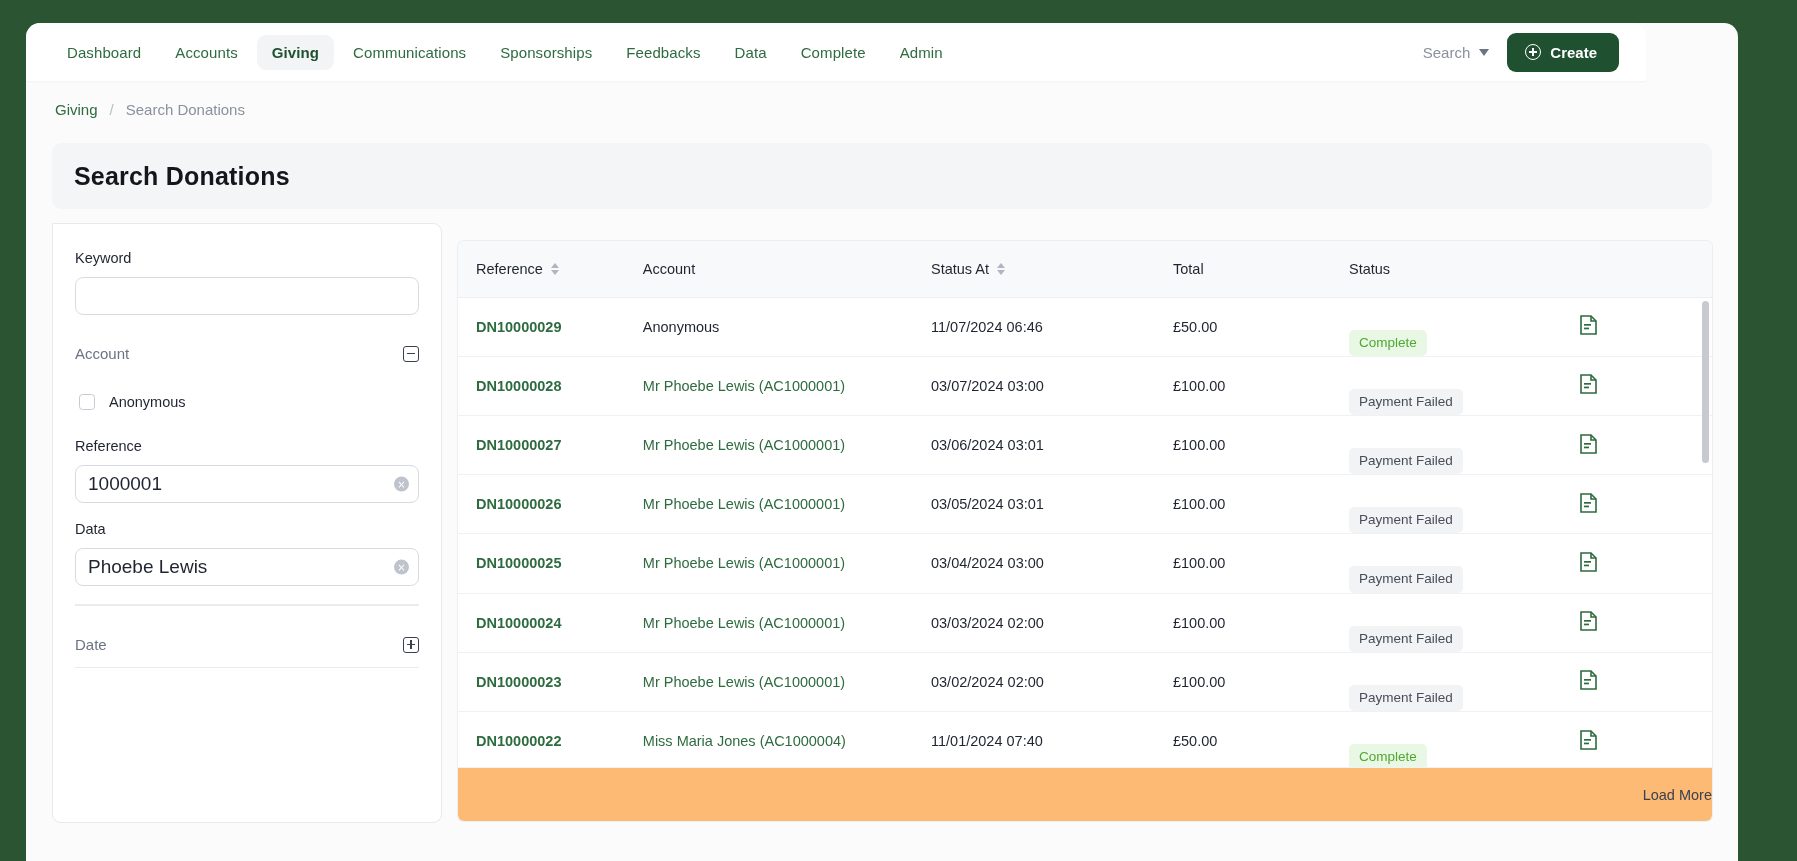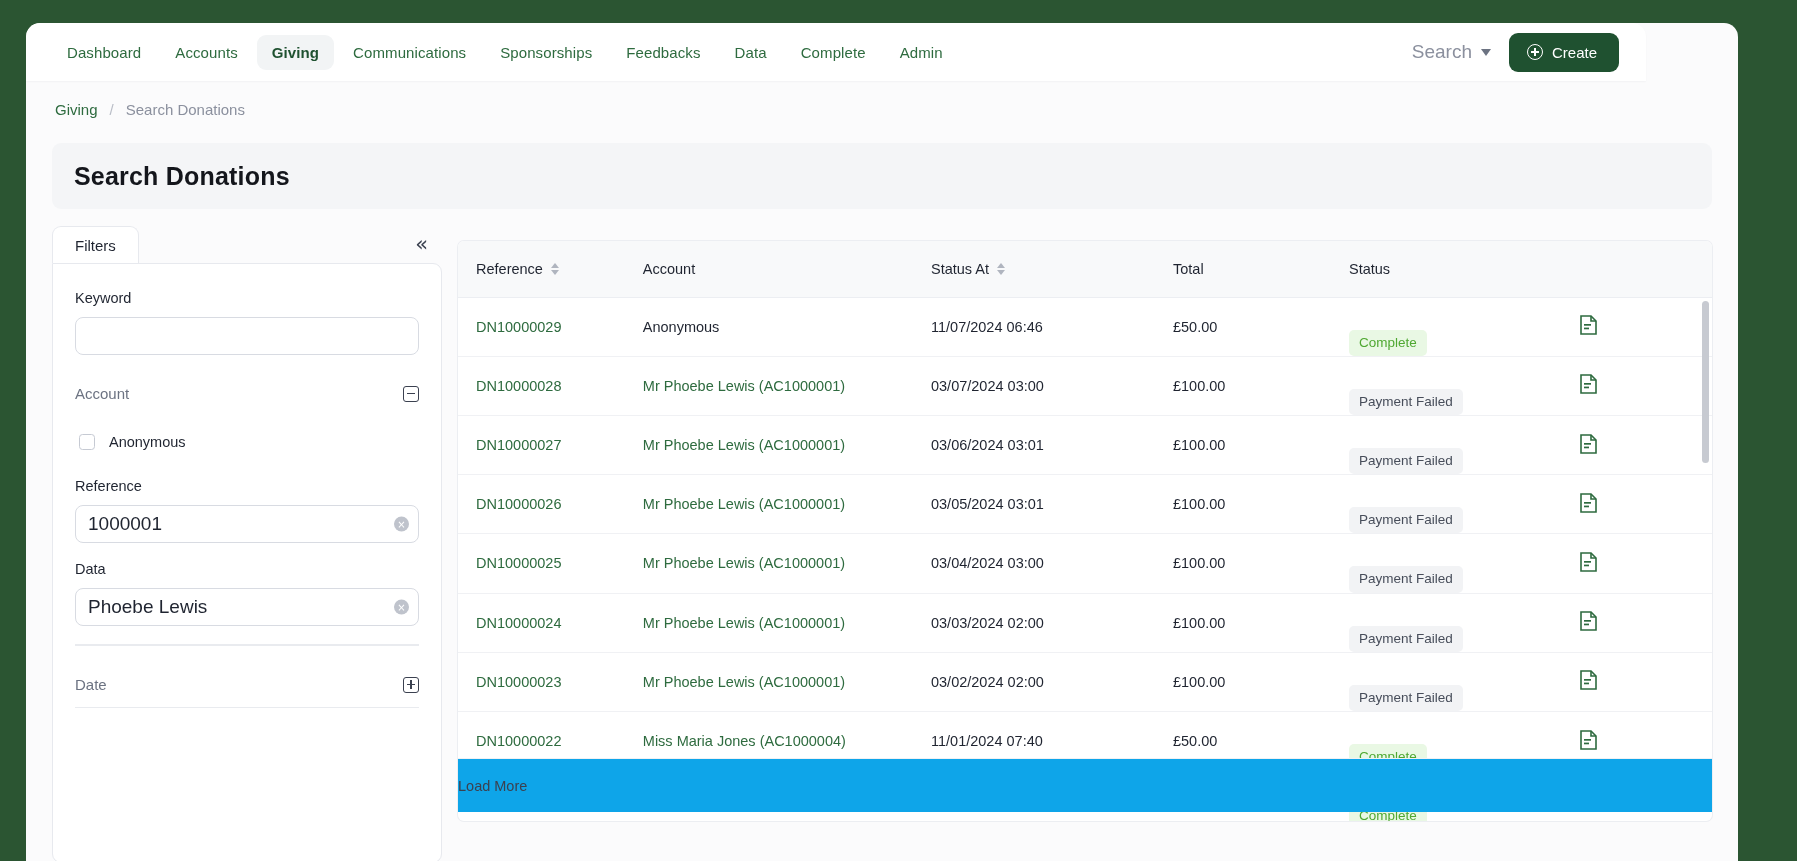--- a/index.html
+++ b/index.html
@@ -48,32 +48,32 @@
   .nav-item.active { background: #f2f4f5; color: #1f5130; font-weight: bold; }
   .nav-right {
     margin-left: auto;
     display: flex;
     align-items: center;
     gap: 18px;
     padding-right: 27px;
   }
   .search-menu {
     display: flex; align-items: center; gap: 9px;
-    color: #8b909e; font-size: 19px; cursor: pointer;
+    color: #8b909e; font-size: 15px; cursor: pointer;
   }
   .caret-down {
     width: 0; height: 0;
     border-left: 5.5px solid transparent;
     border-right: 5.5px solid transparent;
     border-top: 7px solid #6c7382;
   }
   .create-btn {
     display: flex; align-items: center; gap: 9px;
     background: #1f5130; color: #fff;
-    font-size: 15px; font-weight: normal;
+    font-size: 15px; font-weight: bold;
     padding: 11px 22px 11px 18px;
     border-radius: 9px; border: none;
     cursor: pointer;
     font-family: "Liberation Sans", sans-serif;
   }
   .plus-circle {
     width: 16px; height: 16px; border-radius: 50%;
     border: 1.6px solid #fff;
     position: relative; flex: 0 0 auto;
   }
@@ -204,40 +204,40 @@
   }
   .sort-arrows i.up { border-bottom: 5px solid #b0b5bf; }
   .sort-arrows i.dn { border-top: 5px solid #b0b5bf; }
   .results tbody td {
     font-size: 14.5px;
     padding: 0; height: 58px;
     border-bottom: 1px solid #f0f1f4;
     color: #1f2430;
     vertical-align: middle;
   }
-  .col-ref { width: 168px; padding-left: 18px !important; }
+  .col-ref { width: 168px; padding-left: 18px !important; font-weight: bold; }
   .col-acct { width: 262px; }
   .col-date { width: 220px; }
   .col-total { width: 160px; }
   .col-status { width: 210px; }
   .col-act { width: 120px; }
   .link-green { color: #2e6b3f; cursor: pointer; }
   .badge {
     display: inline-block;
     padding: 4px 10px; border-radius: 5px;
     font-size: 13.5px; line-height: 1.35; margin-top: 32px;
   }
   .badge.complete { background: #e9f8e4; color: #4fa832; }
   .badge.failed { background: #f2f3f5; color: #474d5a; }
   .doc-icon { display: inline-block; width: 17px; height: 20px; }
   .load-more-bar {
-    position: absolute; left: 0; bottom: 9px;
+    position: absolute; left: 0; bottom: 0;
     width: 100%; height: 54px;
-    background: #0ea5e9;
-    display: flex; align-items: center; justify-content: flex-start;
+    background: #fdba74;
+    display: flex; align-items: center; justify-content: flex-end;
     border-top: 1px solid #f0f1f4;
   }
   .load-more { font-size: 14.5px; color: #3b4150; cursor: pointer; }
   .tbl-scroll-track {
     position: absolute; right: 3px; top: 58px;
     width: 7px; height: 463px;
   }
   .tbl-scroll-thumb {
     position: absolute; right: 3px; top: 60px;
     width: 7px; height: 162px;
@@ -279,24 +279,20 @@
       <span class="crumb-link">Giving</span>
       <span class="crumb-sep">/</span>
       <span class="crumb-current">Search Donations</span>
     </div>
 
     <div class="title-banner">
       <div class="page-title">Search Donations</div>
     </div>
 
     <div class="filters-wrap">
-      <div class="filters-tabbar">
-        <div class="filters-tab">Filters</div>
-        <div class="collapse-chevrons">«</div>
-      </div>
       <div class="filters-body">
 
         <div class="field-block">
           <div class="field-label">Keyword</div>
           <div class="input-wrap">
             <input class="text-input" type="text" value="" style="">
           </div>
         </div>
 
         <div class="section-head">

